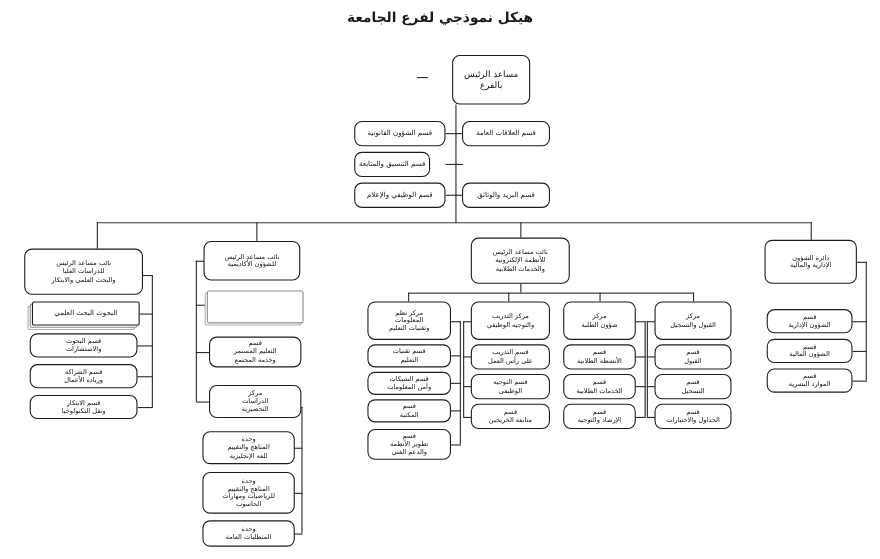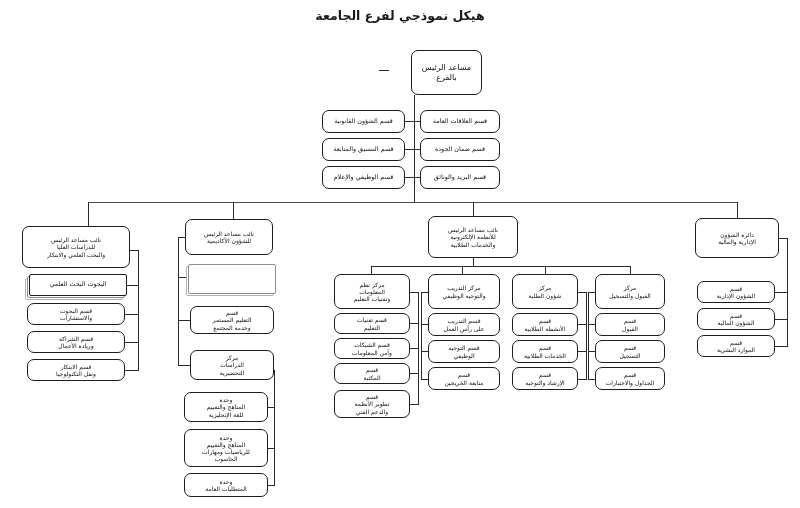--- a/index.html
+++ b/index.html
@@ -82,34 +82,31 @@
 
   <div class="node f8" style="left:379px;top:50px;width:71px;height:45px;">
     <span>مساعد الرئيس بالفرع</span>
   </div>
 
   <div class="ln lnv" style="left:414px;top:95px;height:108px;"></div>
 
   <div class="node f65" style="left:420px;top:110px;width:80px;height:23px;">
     <span>قسم العلاقات العامة</span>
   </div>
-  <div class="node f65" style="left:420px;top:138px;width:80px;height:23px;">
-    <span>قسم ضمان الجودة</span>
-  </div>
   <div class="node f65" style="left:420px;top:166px;width:80px;height:23px;align-items:center;">
     <span>قسم البريد والوثائق</span>
   </div>
   <div class="ln lnh" style="left:414px;top:121px;width:7px;"></div>
   <div class="ln lnh" style="left:414px;top:149px;width:7px;"></div>
   <div class="ln lnh" style="left:414px;top:177px;width:7px;"></div>
 
   <div class="node f65" style="left:322px;top:110px;width:83px;height:23px;">
     <span>قسم الشؤون القانونية</span>
   </div>
-  <div class="node f65" style="left:322px;top:138px;width:83px;height:23px;">
+  <div class="node f65" style="left:322px;top:138px;width:69px;height:23px;">
     <span>قسم التنسيق والمتابعة</span>
   </div>
   <div class="node f65" style="left:322px;top:166px;width:83px;height:23px;">
     <span>قسم الوظيفي والإعلام</span>
   </div>
   <div class="ln lnh" style="left:405px;top:121px;width:10px;"></div>
   <div class="ln lnh" style="left:405px;top:149px;width:10px;"></div>
   <div class="ln lnh" style="left:405px;top:177px;width:10px;"></div>
 
   <div class="ln lnh ln-gray" style="left:88px;top:202px;width:650px;"></div>

